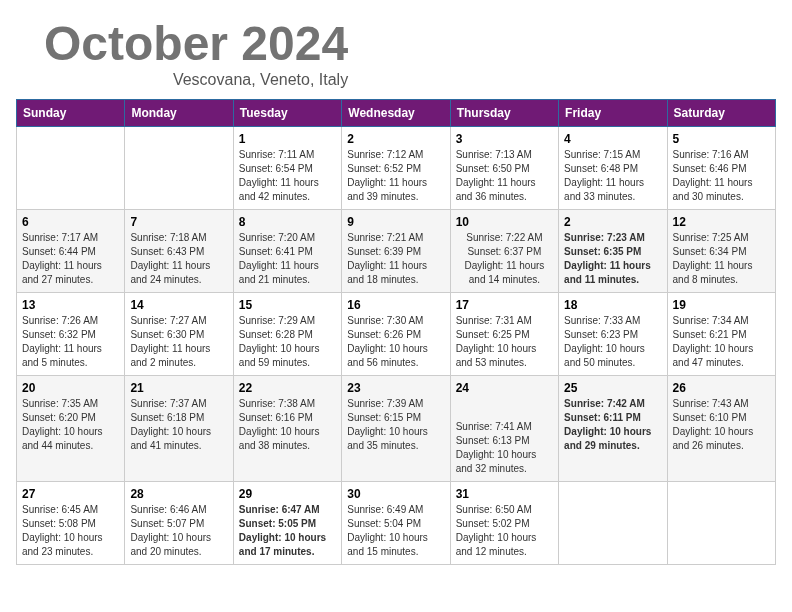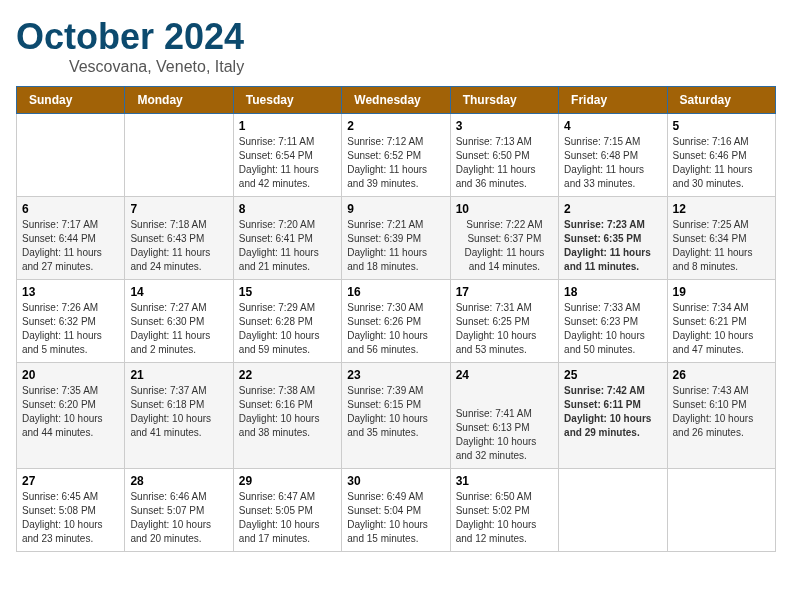--- a/index.html
+++ b/index.html
@@ -13,38 +13,39 @@
     .header-area {
       display: flex;
       justify-content: space-between;
       align-items: flex-start;
       margin-bottom: 10px;
     }
     .title-area {
       text-align: right;
     }
     .month-title {
-      font-size: 36px;
+      font-size: 48px;
       font-weight: bold;
-      color: #0c4a6e;
+      color: #737373;
+      margin-left: 28px;
     }
     .location-title {
       font-size: 16px;
       color: #555;
     }
     table {
       width: 100%;
       border-collapse: collapse;
       font-size: 11px;
     }
     thead tr th {
-      background: #a16207;
+      background: #701a75;
       color: #fff;
       text-align: left;
-      padding: 6px 12px;
+      padding: 6px 6px;
       font-size: 12px;
       font-weight: bold;
       border: 1px solid #2d6aa0;
     }
     tbody tr td {
       border: 1px solid #ccc;
       vertical-align: top;
       padding: 5px 5px;
       min-height: 80px;
       height: 80px;
@@ -279,21 +280,21 @@
 Daylight: 10 hours and 23 minutes.</div>
         </td>
         <td>
           <span class="day-num">28</span>
           <div class="day-info" style="white-space: pre-line;">Sunrise: 6:46 AM
 Sunset: 5:07 PM
 Daylight: 10 hours and 20 minutes.</div>
         </td>
         <td>
           <span class="day-num">29</span>
-          <div class="day-info" style="white-space: pre-line;">Sunrise: 6:47 AM
+          <div class="day-info" style="white-space: pre-line; font-weight: bold;">Sunrise: 6:47 AM
 Sunset: 5:05 PM
 Daylight: 10 hours and 17 minutes.</div>
         </td>
         <td>
           <span class="day-num">30</span>
           <div class="day-info" style="white-space: pre-line;">Sunrise: 6:49 AM
 Sunset: 5:04 PM
 Daylight: 10 hours and 15 minutes.</div>
         </td>
         <td>

